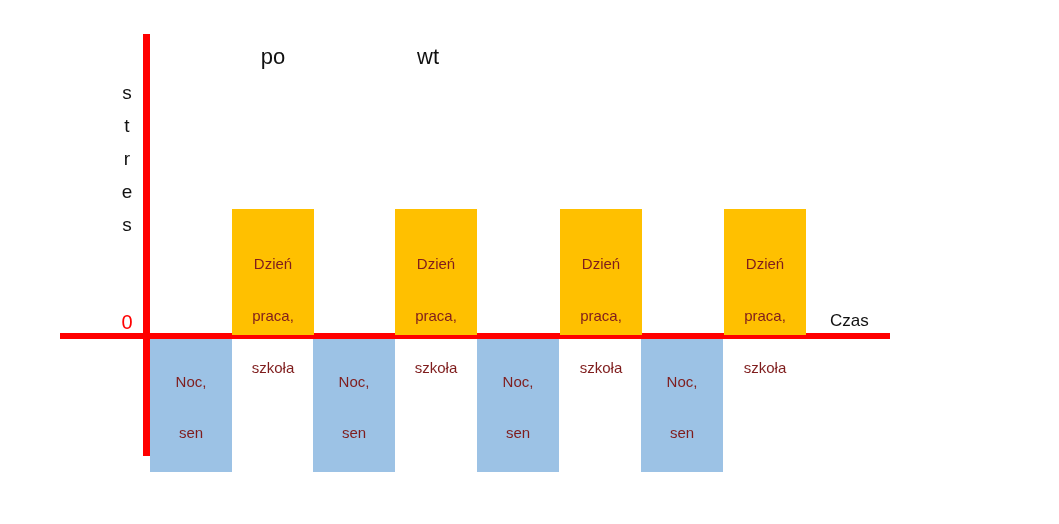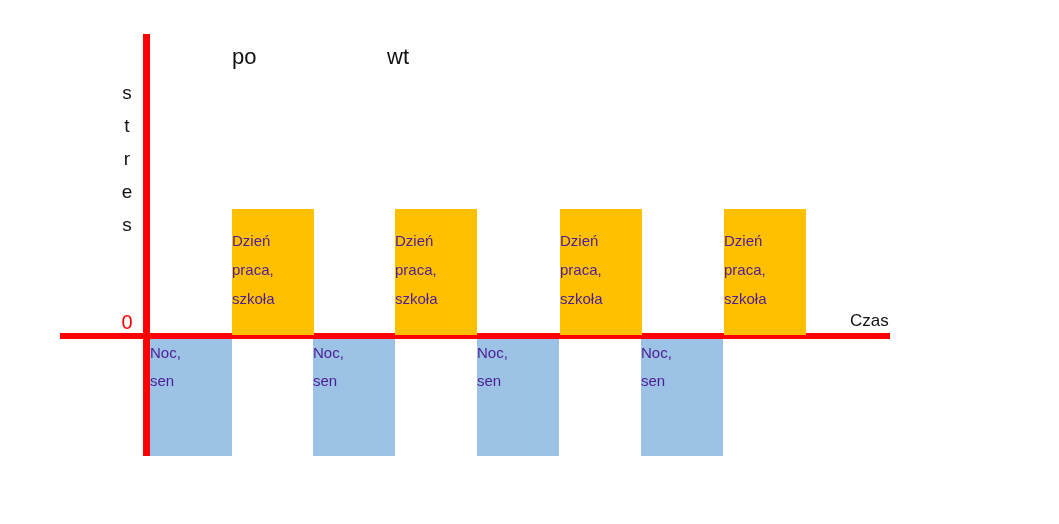--- a/index.html
+++ b/index.html
@@ -65,57 +65,59 @@
   }
 
   .czas-label {
     position: absolute;
     left: 830px;
     top: 310px;
     color: #111111;
     font-size: 17px;
     line-height: 22px;
     white-space: nowrap;
-    margin-left: 20px;
   }
 
   
   .day-label {
     position: absolute;
     top: 42px;
     width: 82px;
+    text-align: center;
     color: #111111;
     font-size: 22px;
     line-height: 30px;
     white-space: nowrap;
   }
 
   
   .bar {
     position: absolute;
     box-sizing: border-box;
   }
   .bar-day {
     background: #ffc000;
     top: 209px;
     height: 126px;
     padding-top: 17px;
   }
   .bar-night {
     background: #9cc2e5;
     top: 339px;
-    height: 117px;
-    padding-top: 0;
+    height: 133px;
+    padding-top: 6px;
   }
   .bar-line {
     display: block;
-    color: #4c1d95;
+    text-align: center;
+    color: #7f1d1d;
     font-size: 15px;
     line-height: 29px;
     white-space: nowrap;
+    margin-top: 23px;
   }
   .bar-night .bar-line {
     line-height: 28px;
   }
 </style>
 </head>
 <body>
 
 <div id="canvas">
 

